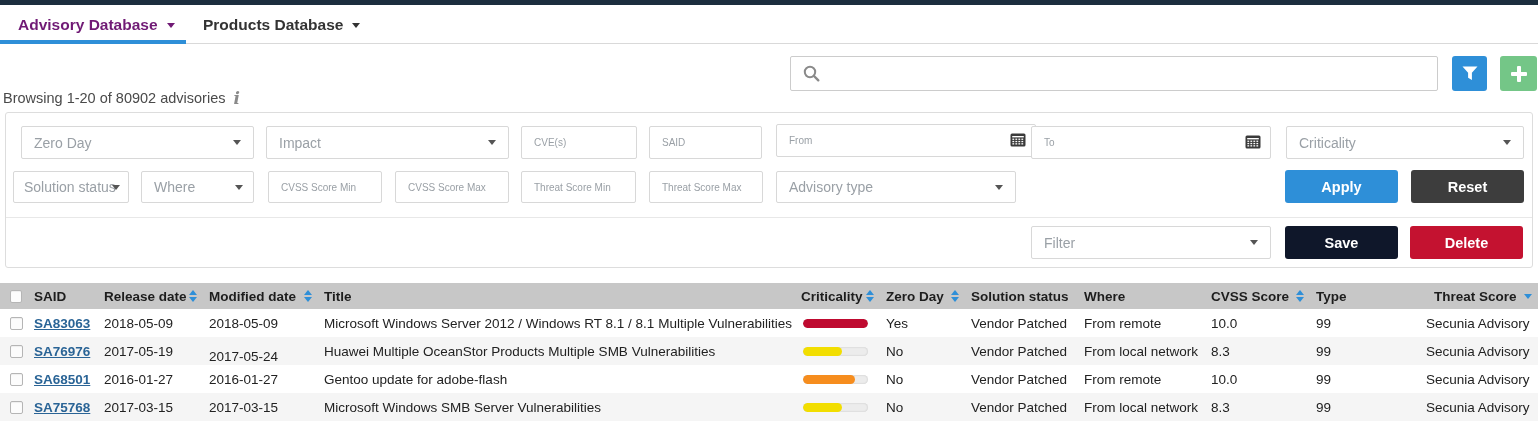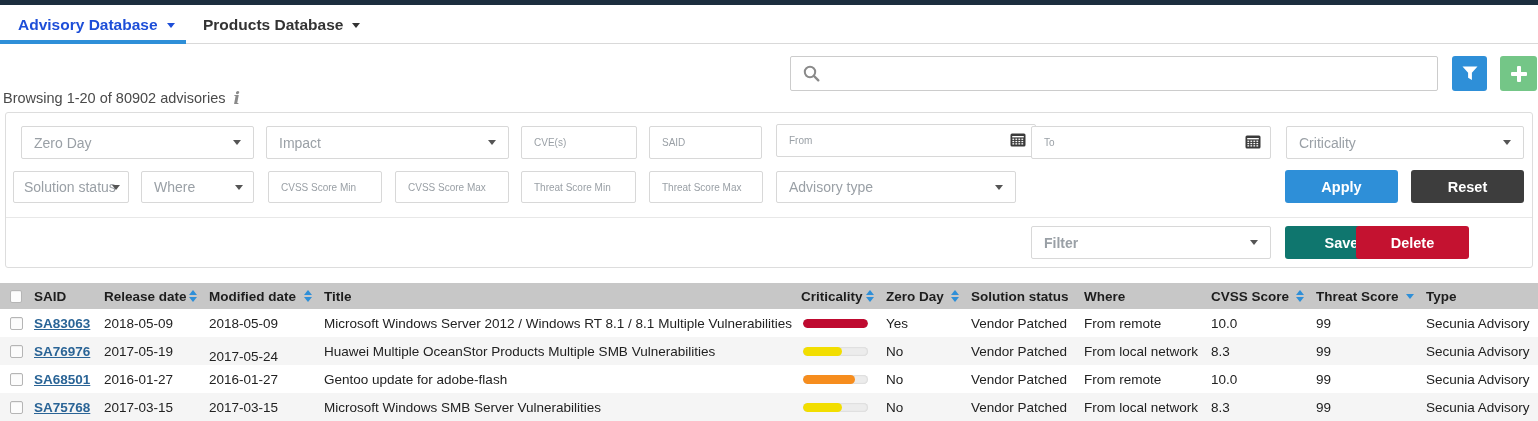--- a/index.html
+++ b/index.html
@@ -6,21 +6,21 @@
   html,body { margin:0; padding:0; }
   body {
     width:1538px; height:421px; position:relative; overflow:hidden;
     font-family:"Liberation Sans", sans-serif; background:#fff;
   }
   
   .top-strip { height:5px; background:#1c2e3e; }
   .tabbar { position:relative; height:39px; border-bottom:1px solid #d9d9d9; background:#fff; }
   .tab { position:absolute; top:0; height:39px; display:flex; align-items:center; gap:9px;
          font-size:15.5px; font-weight:700; cursor:pointer; }
-  .tab.active { color:#1d4ed8; }
+  .tab.active { color:#701a75; }
   .tab.inactive { color:#333; }
   .tab-advisory { left:18px; }
   .tab-products { left:203px; }
   .caret { width:0; height:0; border-left:4.5px solid transparent; border-right:4.5px solid transparent;
            border-top:5.5px solid currentColor; margin-top:2px; }
   .tab-underline { position:absolute; left:0; bottom:-1px; width:186px; height:4px; background:#2e8fd8; }
 
   
   .toolbar { position:relative; height:67px; }
   .browsing { position:absolute; left:3px; top:16px; font-size:14.5px; color:#4a4a4a;
@@ -51,22 +51,22 @@
              font-size:10px; font-family:inherit; color:#333; background:transparent; }
   .f input::placeholder { color:#9aa0a6; }
   .f .cal { position:absolute; right:9px; }
   .row2 { height:32px; }
   .panel-divider { position:absolute; left:0; top:104px; width:100%; border-top:1px solid #e8e8e8; }
   .btn { position:absolute; width:113px; height:33px; border-radius:3px; color:#fff;
          font-weight:700; font-size:14.5px; display:flex; align-items:center;
          justify-content:center; cursor:pointer; }
   .btn-apply { left:1279px; top:57px; background:#2e8fd8; }
   .btn-reset { left:1405px; top:57px; background:#3d3d3d; }
-  .btn-save { left:1279px; top:113px; background:#0f766e; }
-  .btn-delete { left:1350px; top:113px; background:#c41230; }
+  .btn-save { left:1279px; top:113px; background:#0f172a; }
+  .btn-delete { left:1404px; top:113px; background:#c41230; }
 
   
   .table { position:absolute; left:0; top:283px; width:1538px; }
   .thead { display:flex; height:26px; background:#c7c7c7; align-items:stretch; }
   .th { display:flex; align-items:center; padding-left:6px; padding-right:6px;
         font-weight:700; font-size:13.5px; color:#1d1d1d; overflow:hidden; white-space:nowrap; }
   .tr { display:flex; height:28px; align-items:stretch; background:#fff; }
   .tr.shaded { background:#f5f5f5; }
   .td { display:flex; align-items:center; padding-left:6px; font-size:13.5px; color:#222;
         overflow:hidden; white-space:nowrap; }
@@ -213,21 +213,21 @@
   </div>
   <div class="f row2" style="left:770px;top:58px;width:240px;">
     <span class="ph">Advisory type</span>
     <span class="dd-caret"></span>
   </div>
   <div class="btn btn-apply">Apply</div>
   <div class="btn btn-reset">Reset</div>
 
   <div class="panel-divider"></div>
 
-  <div class="f" style="left:1025px;top:113px;width:240px;font-weight:bold;">
+  <div class="f" style="left:1025px;top:113px;width:240px;">
     <span class="ph">Filter</span>
     <span class="dd-caret"></span>
   </div>
   <div class="btn btn-save">Save</div>
   <div class="btn btn-delete">Delete</div>
 </div>
 
 <div class="table">
   <div class="thead">
       <div class="th" style="width: 28px;">
@@ -273,28 +273,28 @@
       <div class="th" style="width: 127px;">
         <span>Where</span>
       </div>
       <div class="th" style="width: 105px;">
         <span>CVSS Score</span>
         <span class="sort">
           <span class="up"></span>
           <span class="down"></span>
         </span>
       </div>
+      <div class="th" style="width: 118px;">
+        <span>Type</span>
+      </div>
       <div class="th" style="width: 110px;">
         <span>Threat Score</span>
         <span class="sort">
           <span class="down"></span>
         </span>
-      </div>
-      <div class="th" style="width: 118px;">
-        <span>Type</span>
       </div>
     </div>
   <div>
       <div class="tr">
         <div class="td" style="width: 28px;">
           <span class="checkbox"></span>
         </div>
         <div class="td" style="width: 70px;">
           <span class="said-link">SA83063</span>
         </div>

